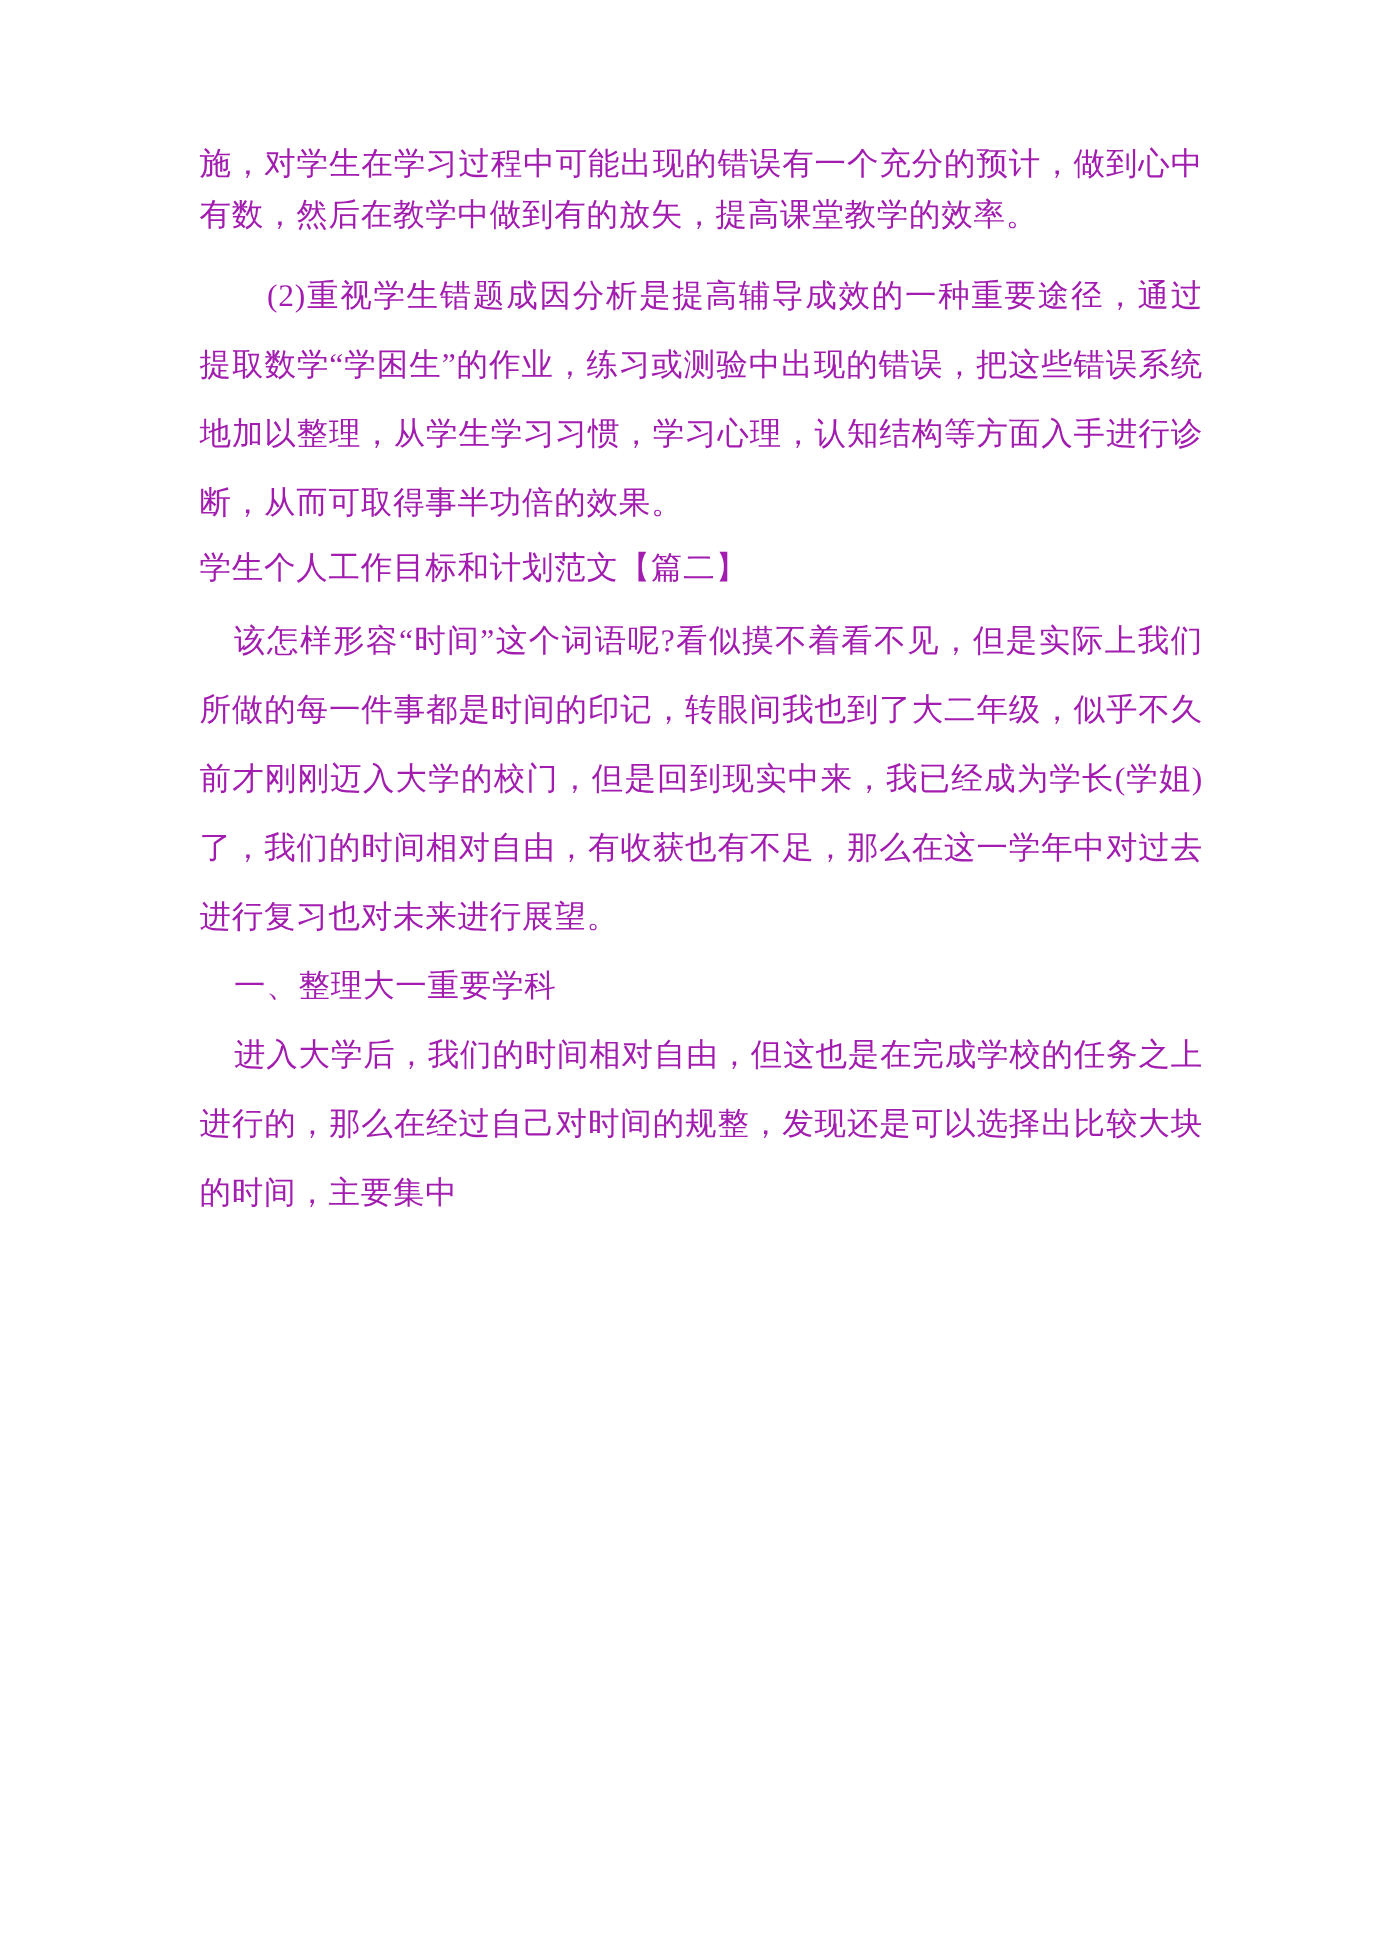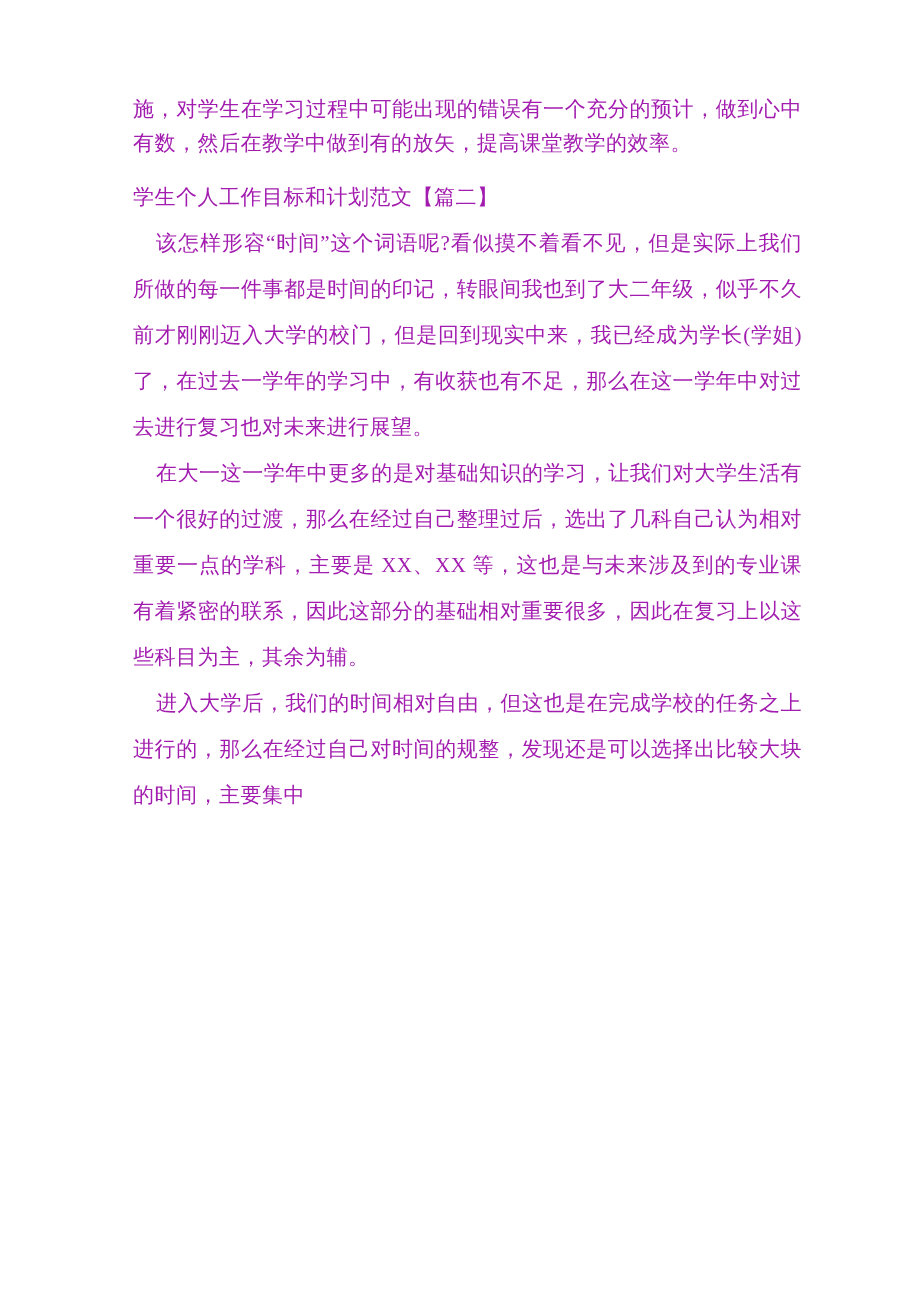--- a/index.html
+++ b/index.html
@@ -33,44 +33,46 @@
   }
   
   .para-body {
     line-height: 46px;
     text-indent: 45px;
   }
   
   .para-heading {
     line-height: 46px;
     text-indent: 0;
+    font-family: Liberation Mono, monospace;
   }
   
   .para-body-sm-indent {
     line-height: 46px;
     text-indent: 23px;
   }
   .para-subheading {
     line-height: 46px;
     text-indent: 23px;
   }
 </style>
 </head>
 <body>
 
 <div class="page">
   <div class="doc">
     <p class="para-continued">施，对学生在学习过程中可能出现的错误有一个充分的预计，做到心中有数，然后在教学中做到有的放矢，提高课堂教学的效率。</p>
 
+    <p class="para-body">(2)重视学生错题成因分析是提高辅导成效的一种重要途径，通过提取数学“学困生”的作业，练习或测验中出现的错误，把这些错误系统地加以整理，从学生学习习惯，学习心理，认知结构等方面入手进行诊断，从而可取得事半功倍的效果。</p>
 
 
 
     <p class="para-heading">学生个人工作目标和计划范文【篇二】</p>
 
-    <p class="para-body-sm-indent">该怎样形容“时间”这个词语呢?看似摸不着看不见，但是实际上我们所做的每一件事都是时间的印记，转眼间我也到了大二年级，似乎不久前才刚刚迈入大学的校门，但是回到现实中来，我已经成为学长(学姐)了，在过去一学年的学习中，有收获也有不足，那么在这一学年中对过去进行复习也对未来进行展望。</p>
+    <p class="para-body-sm-indent">该怎样形容“时间”这个词语呢?看似摸不着看不见，但是实际上我们所做的每一件事都是时间的印记，转眼间我也到了大二年级，似乎不久前才刚刚迈入大学的校门，但是回到现实中来，我已经成为学长(学姐)了，我们的时间相对自由，有收获也有不足，那么在这一学年中对过去进行复习也对未来进行展望。</p>
 
+    <p class="para-subheading">一、整理大一重要学科</p>
 
-    <p class="para-body-sm-indent">在大一这一学年中更多的是对基础知识的学习，让我们对大学生活有一个很好的过渡，那么在经过自己整理过后，选出了几科自己认为相对重要一点的学科，主要是 XX、XX 等，这也是与未来涉及到的专业课有着紧密的联系，因此这部分的基础相对重要很多，因此在复习上以这些科目为主，其余为辅。</p>
 
 
     <p class="para-body-sm-indent">进入大学后，我们的时间相对自由，但这也是在完成学校的任务之上进行的，那么在经过自己对时间的规整，发现还是可以选择出比较大块的时间，主要集中</p>
   </div>
 </div>
 
 </body></html>

